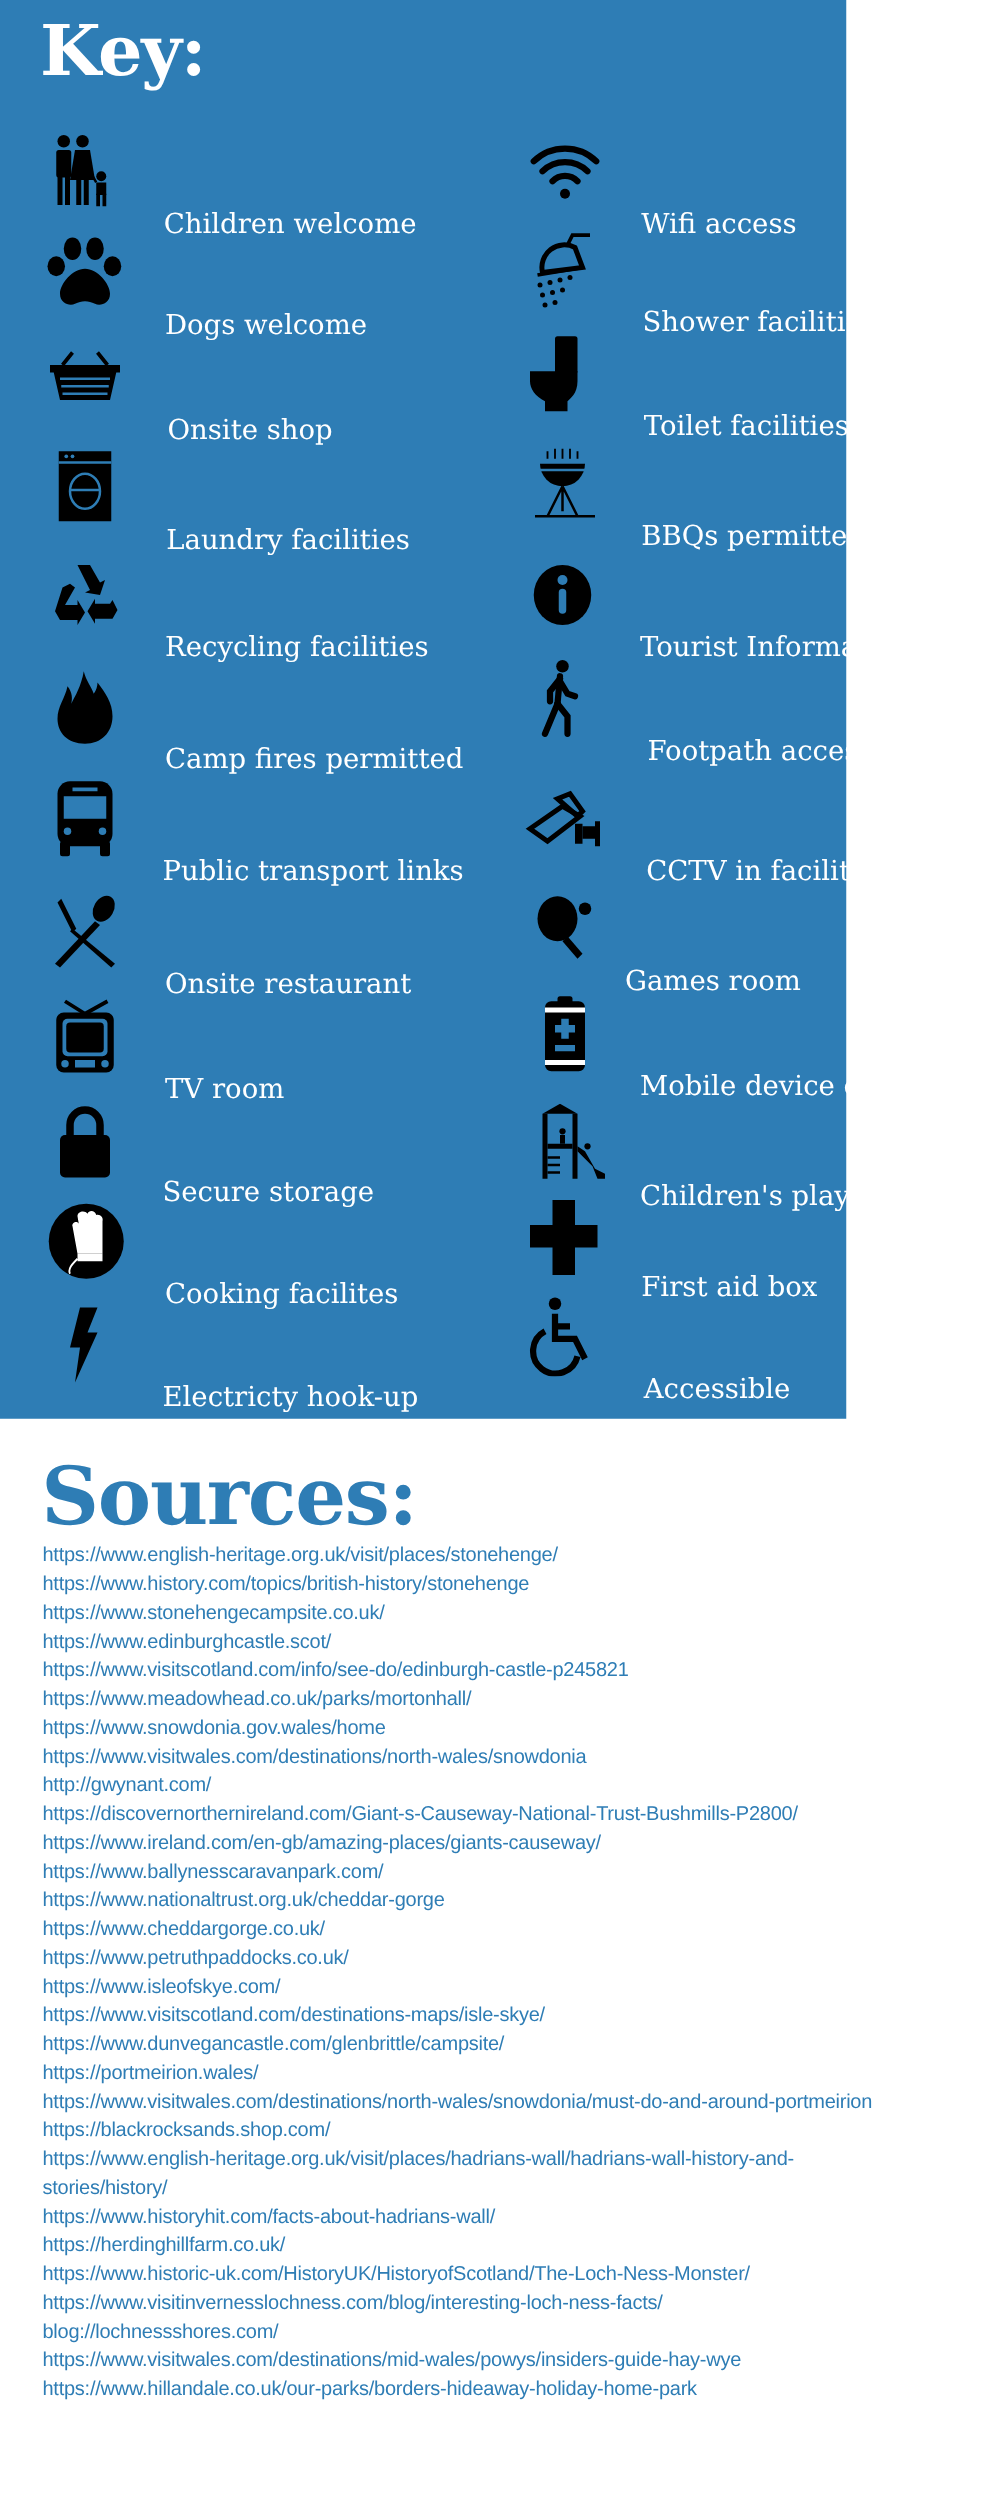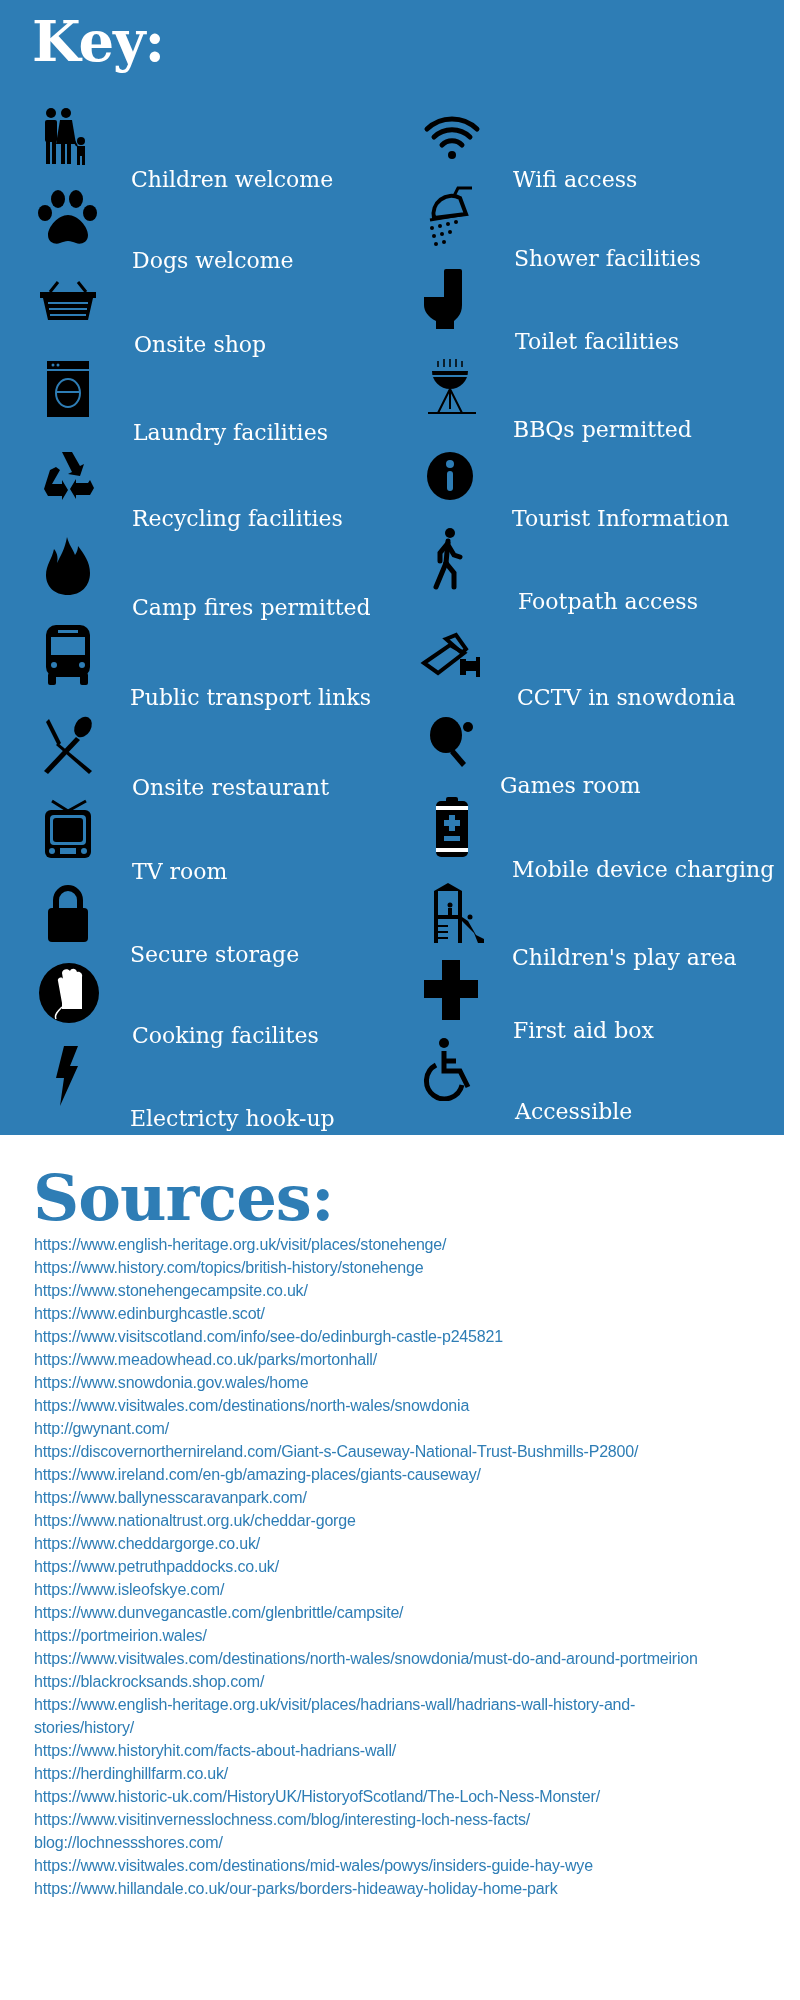--- a/index.html
+++ b/index.html
@@ -1,17 +1,17 @@
 <!DOCTYPE html>
 <html><head>
 <meta charset="utf-8">
 <style>
   html, body { margin:0; padding:0; }
   body { width:800px; height:2000px; background:#ffffff; position:relative; overflow:hidden; font-family:"Liberation Sans", sans-serif; }
-  .key { position:absolute; left:0; top:0; width:784px; height:1135px; background:#2e7db5; }
+  .key { position:absolute; left:0; top:0; width:677px; height:1135px; background:#2e7db5; }
   .key-title { position:absolute; left:32px; top:8px; font-family:"DejaVu Serif", serif; font-weight:bold; font-size:56px; color:#ffffff; letter-spacing:-1px; }
   .item { position:absolute; height:60px; }
   .icon { position:absolute; width:64px; height:64px; top:-32px; }
   .icon svg { width:64px; height:64px; display:block; }
   .label { position:absolute; top:-15px; white-space:nowrap; font-family:"DejaVu Serif", serif; font-size:22px; color:#ffffff; line-height:30px;margin-top:43px; }
   .sources-title { position:absolute; left:33px; top:1166px; font-family:"DejaVu Serif", serif; font-weight:bold; font-size:64px; color:#2e7db5; letter-spacing:-1px; line-height:64px; }
   .links { position:absolute; left:34px; top:1233px; width:740px; }
   .link { display:block; font-family:"Liberation Sans", sans-serif; font-size:16px; line-height:23px; color:#2e7db5; text-decoration:none; letter-spacing:-0.2px; }
 </style>
 </head>
@@ -286,21 +286,21 @@
             <path d="M4 40l26-18 14 8-26 20z"></path>
             <path d="M26 16l10-4 10 14-4 4z"></path>
           </g>
           <g fill="#000">
             <rect x="40" y="36" width="6" height="16"></rect>
             <rect x="46" y="38" width="10" height="10"></rect>
             <rect x="56" y="34" width="4" height="20"></rect>
           </g>
         </svg>
     </span>
-    <span class="label" style="left:97px">CCTV in snowdonia</span>
+    <span class="label" style="left:97px">CCTV in facilities</span>
   </div>
 
   <div class="item" style="left:420px;top:743px;">
     <span class="icon" style="left:0">
       <svg viewBox="0 0 64 64">
           <ellipse cx="26" cy="24" rx="16" ry="18" fill="#000"></ellipse>
           <path d="M34 38l12 14-4 4-12-14z" fill="#000"></path>
           <circle cx="48" cy="16" r="5" fill="#000"></circle>
         </svg>
     </span>
@@ -379,20 +379,21 @@
   <a class="link">https://www.snowdonia.gov.wales/home</a>
   <a class="link">https://www.visitwales.com/destinations/north-wales/snowdonia</a>
   <a class="link">http://gwynant.com/</a>
   <a class="link">https://discovernorthernireland.com/Giant-s-Causeway-National-Trust-Bushmills-P2800/</a>
   <a class="link">https://www.ireland.com/en-gb/amazing-places/giants-causeway/</a>
   <a class="link">https://www.ballynesscaravanpark.com/</a>
   <a class="link">https://www.nationaltrust.org.uk/cheddar-gorge</a>
   <a class="link">https://www.cheddargorge.co.uk/</a>
   <a class="link">https://www.petruthpaddocks.co.uk/</a>
   <a class="link">https://www.isleofskye.com/</a>
+  <a class="link">https://www.visitscotland.com/destinations-maps/isle-skye/</a>
   <a class="link">https://www.dunvegancastle.com/glenbrittle/campsite/</a>
   <a class="link">https://portmeirion.wales/</a>
   <a class="link">https://www.visitwales.com/destinations/north-wales/snowdonia/must-do-and-around-portmeirion</a>
   <a class="link">https://blackrocksands.shop.com/</a>
   <a class="link">https://www.english-heritage.org.uk/visit/places/hadrians-wall/hadrians-wall-history-and-</a>
   <a class="link">stories/history/</a>
   <a class="link">https://www.historyhit.com/facts-about-hadrians-wall/</a>
   <a class="link">https://herdinghillfarm.co.uk/</a>
   <a class="link">https://www.historic-uk.com/HistoryUK/HistoryofScotland/The-Loch-Ness-Monster/</a>
   <a class="link">https://www.visitinvernesslochness.com/blog/interesting-loch-ness-facts/</a>

